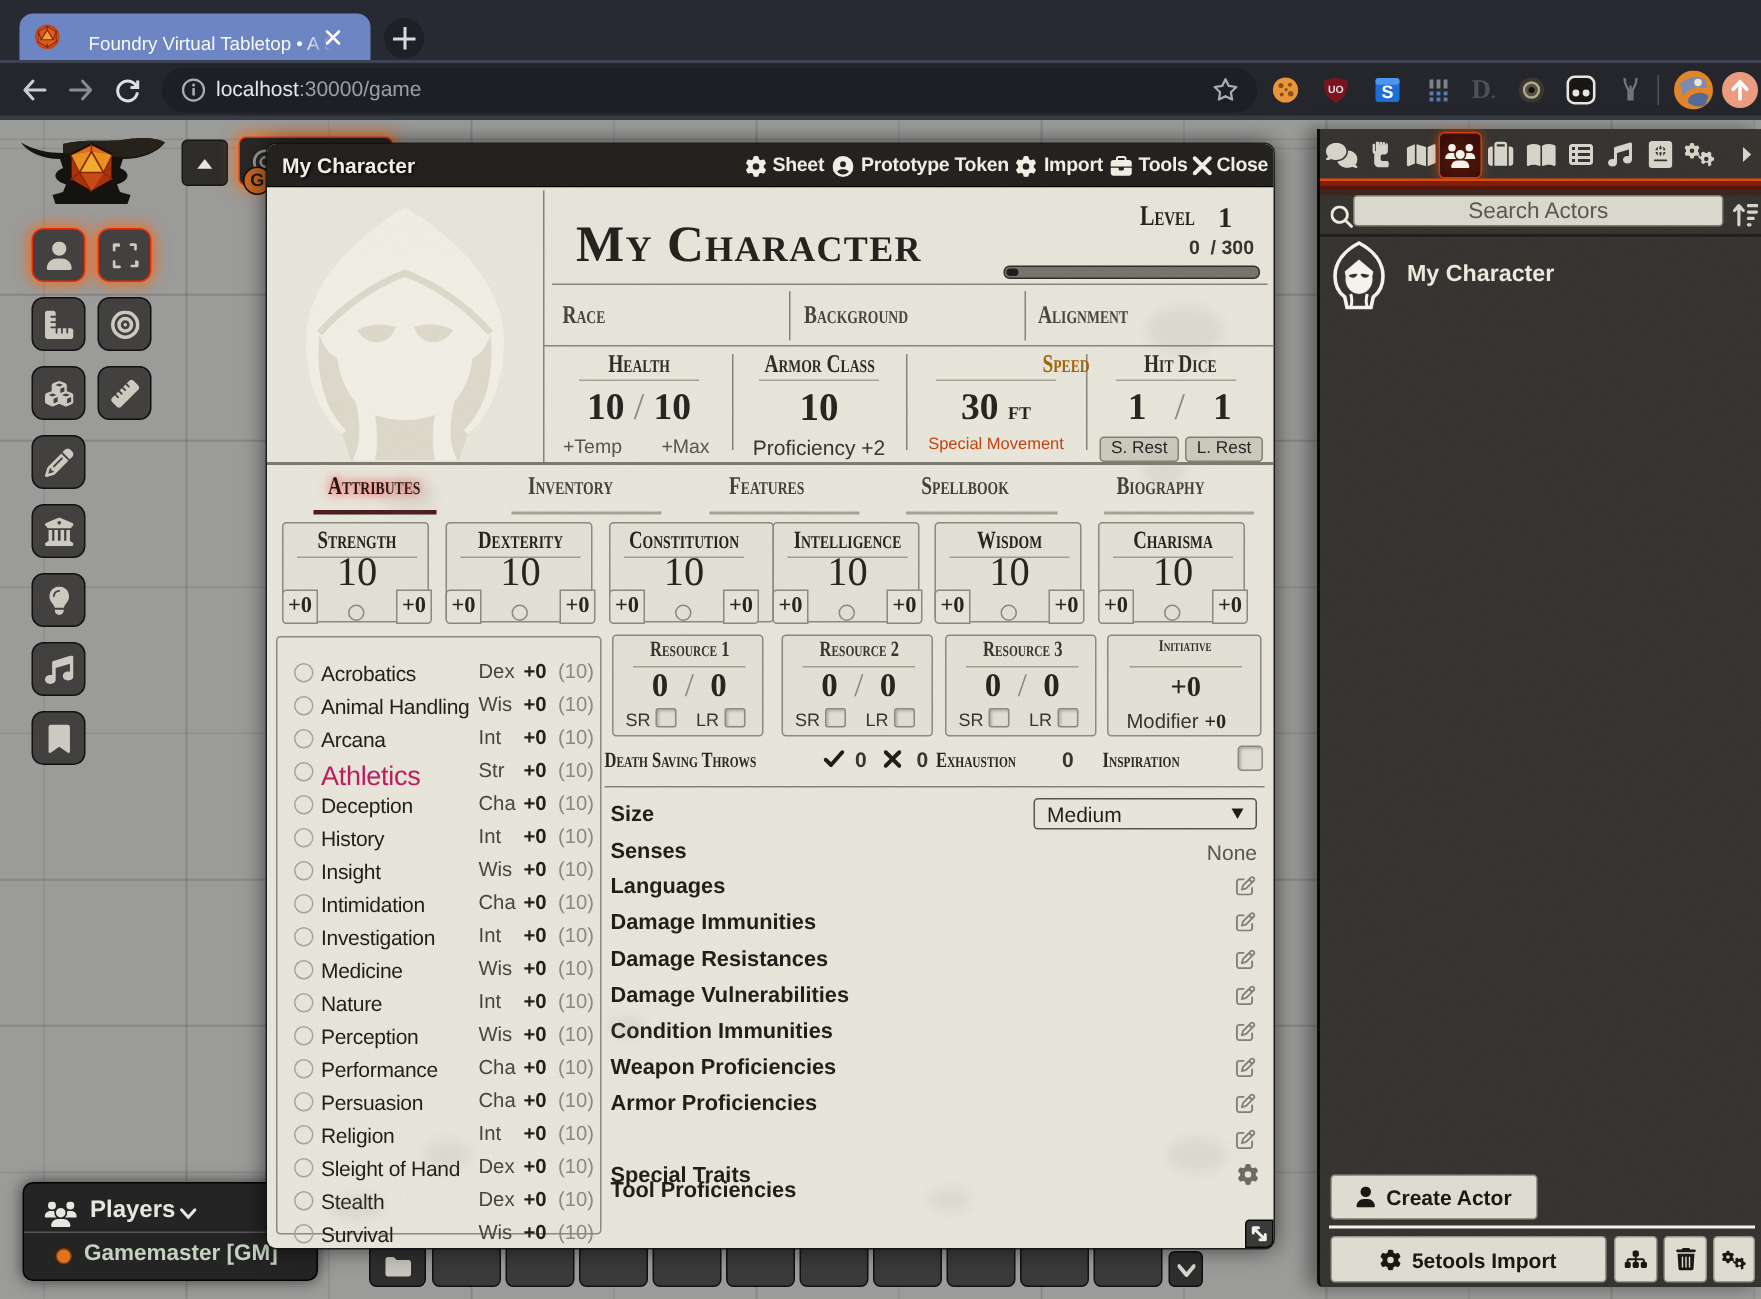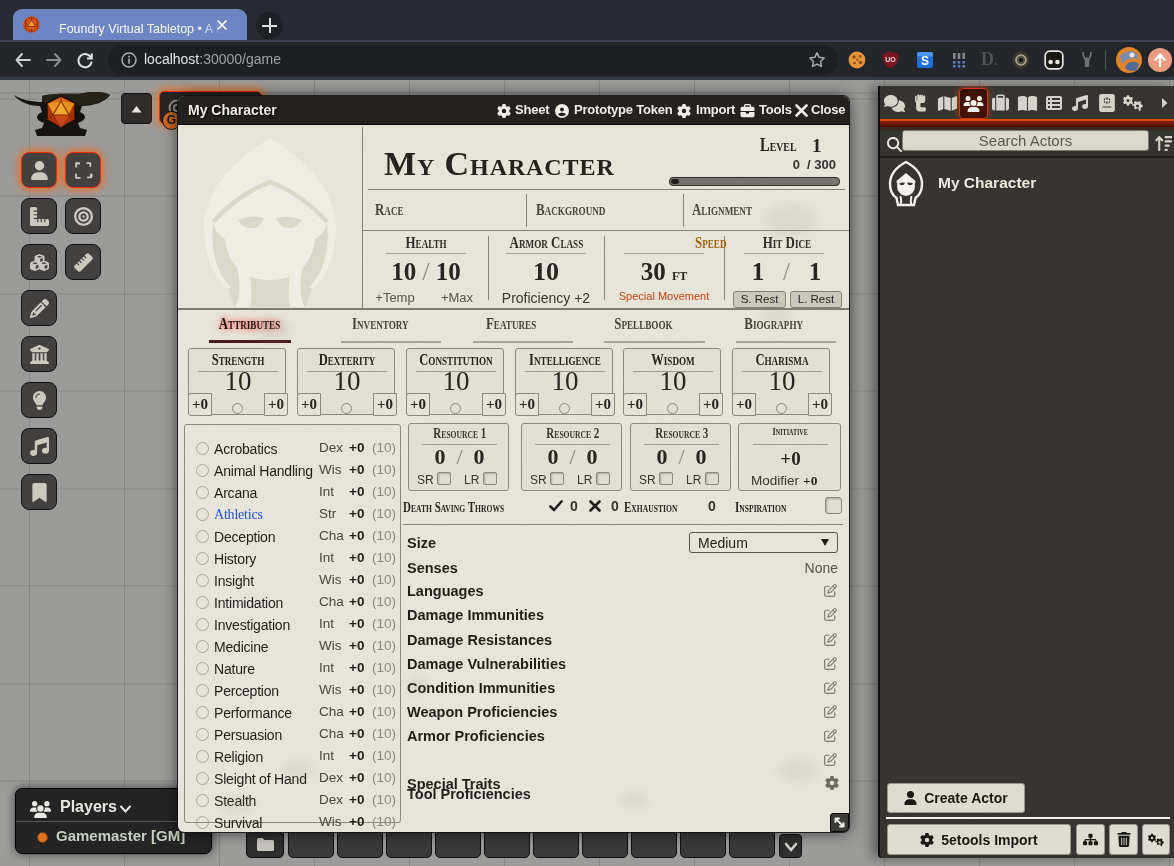--- a/index.html
+++ b/index.html
@@ -403,21 +403,21 @@
   <div class="box" style="left:119px;top:0;width:98px;height:67px;background:rgba(0,0,0,0.02);">
     <div class="abs sc abil-label cndC" style="left:0;top:1px;width:98px;font-size:16.5px;">Dexterity</div>
     <div class="hline" style="left:9px;top:22px;width:80px;background:#a09d91;"></div>
     <div class="abs num" style="left:0;top:17px;width:98px;text-align:center;font-size:27px;font-weight:normal;line-height:31px;">10</div>
     <div class="abs" style="left:-1px;top:44px;width:24px;height:23px;border:1px solid #8b887e;border-radius:3px 0 0 3px;box-sizing:border-box;background:#e7e4da;"></div>
     <div class="abs num" style="left:-1px;top:47px;width:24px;text-align:center;font-size:15px;">+0</div>
     <div class="abs" style="left:75px;top:44px;width:24px;height:23px;border:1px solid #8b887e;border-radius:0 0 3px 0;box-sizing:border-box;background:#e7e4da;"></div>
     <div class="abs num" style="left:75px;top:47px;width:24px;text-align:center;font-size:15px;">+0</div>
     <div class="abs" style="left:43px;top:54px;width:11px;height:11px;border:1px solid #8b887e;border-radius:50%;box-sizing:border-box;"></div>
   </div>
-  <div class="box" style="left:228px;top:0;width:98px;height:67px;background:rgba(0,0,0,0.02);">
+  <div class="box" style="left:228px;top:0;width:110px;height:67px;background:rgba(0,0,0,0.02);">
     <div class="abs sc abil-label cndC" style="left:0;top:1px;width:98px;font-size:16.5px;">Constitution</div>
     <div class="hline" style="left:9px;top:22px;width:80px;background:#a09d91;"></div>
     <div class="abs num" style="left:0;top:17px;width:98px;text-align:center;font-size:27px;font-weight:normal;line-height:31px;">10</div>
     <div class="abs" style="left:-1px;top:44px;width:24px;height:23px;border:1px solid #8b887e;border-radius:3px 0 0 3px;box-sizing:border-box;background:#e7e4da;"></div>
     <div class="abs num" style="left:-1px;top:47px;width:24px;text-align:center;font-size:15px;">+0</div>
     <div class="abs" style="left:75px;top:44px;width:24px;height:23px;border:1px solid #8b887e;border-radius:0 0 3px 0;box-sizing:border-box;background:#e7e4da;"></div>
     <div class="abs num" style="left:75px;top:47px;width:24px;text-align:center;font-size:15px;">+0</div>
     <div class="abs" style="left:43px;top:54px;width:11px;height:11px;border:1px solid #8b887e;border-radius:50%;box-sizing:border-box;"></div>
   </div>
   <div class="box" style="left:337px;top:0;width:98px;height:67px;background:rgba(0,0,0,0.02);">
@@ -470,21 +470,21 @@
     </div>
     <div class="skrow" style="top:57px;">
       <div class="abs" style="left:11px;top:4px;width:13px;height:13px;border:1px solid #a8a599;border-radius:50%;box-sizing:border-box;"></div>
       <div class="abs" style="left:29px;top:3px;font-size:14px;letter-spacing:-0.2px;color:#1c1b16;">Arcana</div>
       <div class="abs" style="left:134px;top:2px;font-size:13.5px;color:#45433b;">Int</div>
       <div class="abs" style="left:164px;top:2px;font-size:13.5px;font-weight:bold;color:#1c1b16;">+0</div>
       <div class="abs" style="left:185px;top:2px;width:26px;text-align:right;font-size:13.5px;color:#8b887e;">(10)</div>
     </div>
     <div class="skrow" style="top:79px;">
       <div class="abs" style="left:11px;top:4px;width:13px;height:13px;border:1px solid #a8a599;border-radius:50%;box-sizing:border-box;"></div>
-      <div class="abs" style="left:29px;top:3px;font-size:14px;letter-spacing:-0.2px;color:#1d4ed8;font-family:Liberation Serif, serif;">Athletics</div>
+      <div class="abs" style="left:29px;top:3px;font-size:18px;letter-spacing:-0.2px;color:#be185d;">Athletics</div>
       <div class="abs" style="left:134px;top:2px;font-size:13.5px;color:#45433b;">Str</div>
       <div class="abs" style="left:164px;top:2px;font-size:13.5px;font-weight:bold;color:#1c1b16;">+0</div>
       <div class="abs" style="left:185px;top:2px;width:26px;text-align:right;font-size:13.5px;color:#8b887e;">(10)</div>
     </div>
     <div class="skrow" style="top:101px;">
       <div class="abs" style="left:11px;top:4px;width:13px;height:13px;border:1px solid #a8a599;border-radius:50%;box-sizing:border-box;"></div>
       <div class="abs" style="left:29px;top:3px;font-size:14px;letter-spacing:-0.2px;color:#1c1b16;">Deception</div>
       <div class="abs" style="left:134px;top:2px;font-size:13.5px;color:#45433b;">Cha</div>
       <div class="abs" style="left:164px;top:2px;font-size:13.5px;font-weight:bold;color:#1c1b16;">+0</div>
       <div class="abs" style="left:185px;top:2px;width:26px;text-align:right;font-size:13.5px;color:#8b887e;">(10)</div>

